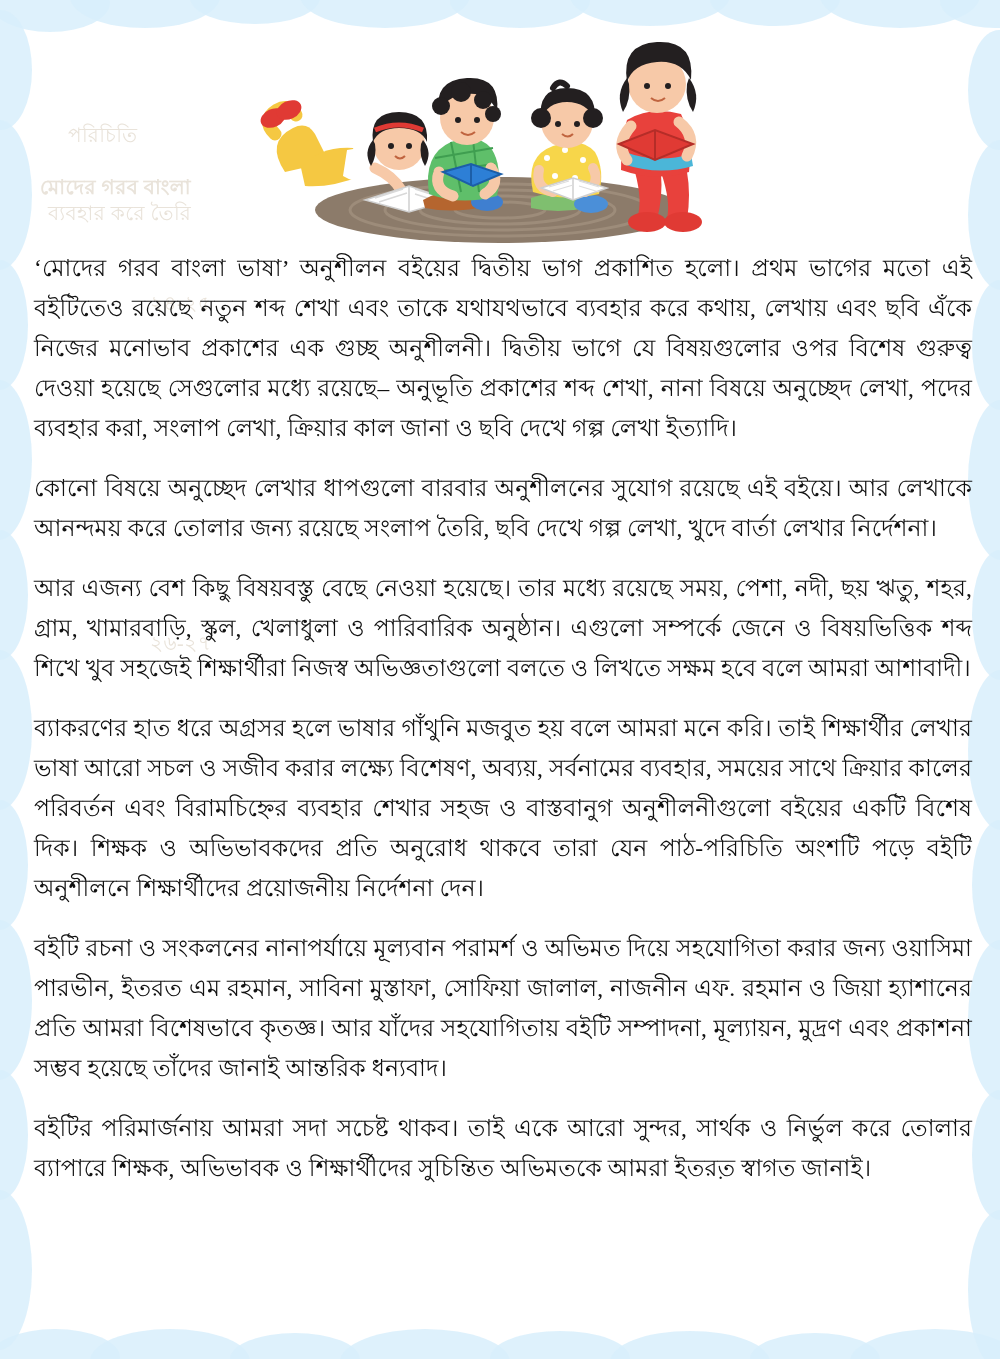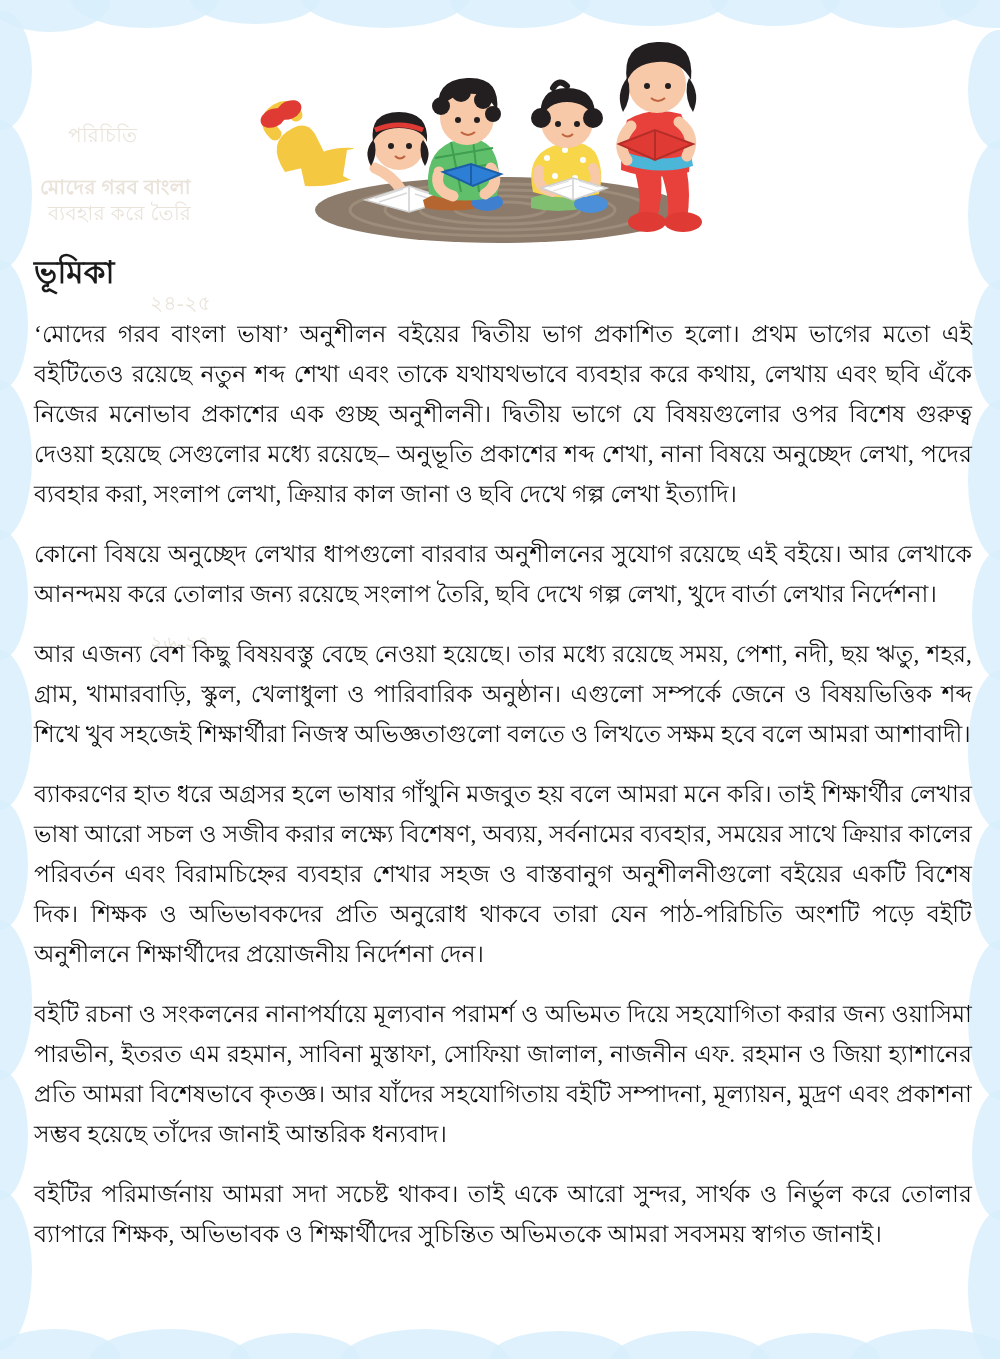--- a/index.html
+++ b/index.html
@@ -262,24 +262,23 @@
         <path d="M412 56 q-12 16 -4 34 q8 -12 6 -28 z" fill="#231f20"></path>
         <path d="M474 56 q12 16 4 34 q-8 -12 -6 -28 z" fill="#231f20"></path>
         <circle cx="432" cy="64" r="3" fill="#231f20"></circle>
         <circle cx="453" cy="64" r="3" fill="#231f20"></circle>
         <path d="M436 76 q7 6 14 0" fill="none" stroke="#c0643f" stroke-width="2"></path>
       </g>
     </svg>
   </div>
 
   <div class="content">
-    <h1 class="section-title">ভূমিকা</h1>
 
     <p class="para tight">‘মোদের গরব বাংলা ভাষা’ অনুশীলন বইয়ের দ্বিতীয় ভাগ প্রকাশিত হলো। প্রথম ভাগের মতো এই বইটিতেও রয়েছে নতুন শব্দ শেখা এবং তাকে যথাযথভাবে ব্যবহার করে কথায়, লেখায় এবং ছবি এঁকে নিজের মনোভাব প্রকাশের এক গুচ্ছ অনুশীলনী। দ্বিতীয় ভাগে যে বিষয়গুলোর ওপর বিশেষ গুরুত্ব দেওয়া হয়েছে সেগুলোর মধ্যে রয়েছে– অনুভূতি প্রকাশের শব্দ শেখা, নানা বিষয়ে অনুচ্ছেদ লেখা, পদের ব্যবহার করা, সংলাপ লেখা, ক্রিয়ার কাল জানা ও ছবি দেখে গল্প লেখা ইত্যাদি।</p>
     <p class="para">কোনো বিষয়ে অনুচ্ছেদ লেখার ধাপগুলো বারবার অনুশীলনের সুযোগ রয়েছে এই বইয়ে। আর লেখাকে আনন্দময় করে তোলার জন্য রয়েছে সংলাপ তৈরি, ছবি দেখে গল্প লেখা, খুদে বার্তা লেখার নির্দেশনা।</p>
     <p class="para">আর এজন্য বেশ কিছু বিষয়বস্তু বেছে নেওয়া হয়েছে। তার মধ্যে রয়েছে সময়, পেশা, নদী, ছয় ঋতু, শহর, গ্রাম, খামারবাড়ি, স্কুল, খেলাধুলা ও পারিবারিক অনুষ্ঠান। এগুলো সম্পর্কে জেনে ও বিষয়ভিত্তিক শব্দ শিখে খুব সহজেই শিক্ষার্থীরা নিজস্ব অভিজ্ঞতাগুলো বলতে ও লিখতে সক্ষম হবে বলে আমরা আশাবাদী।</p>
     <p class="para">ব্যাকরণের হাত ধরে অগ্রসর হলে ভাষার গাঁথুনি মজবুত হয় বলে আমরা মনে করি। তাই শিক্ষার্থীর লেখার ভাষা আরো সচল ও সজীব করার লক্ষ্যে বিশেষণ, অব্যয়, সর্বনামের ব্যবহার, সময়ের সাথে ক্রিয়ার কালের পরিবর্তন এবং বিরামচিহ্নের ব্যবহার শেখার সহজ ও বাস্তবানুগ অনুশীলনীগুলো বইয়ের একটি বিশেষ দিক। শিক্ষক ও অভিভাবকদের প্রতি অনুরোধ থাকবে তারা যেন পাঠ-পরিচিতি অংশটি পড়ে বইটি অনুশীলনে শিক্ষার্থীদের প্রয়োজনীয় নির্দেশনা দেন।</p>
     <p class="para">বইটি রচনা ও সংকলনের নানাপর্যায়ে মূল্যবান পরামর্শ ও অভিমত দিয়ে সহযোগিতা করার জন্য ওয়াসিমা পারভীন, ইতরত এম রহমান, সাবিনা মুস্তাফা, সোফিয়া জালাল, নাজনীন এফ. রহমান ও জিয়া হ্যাশানের প্রতি আমরা বিশেষভাবে কৃতজ্ঞ। আর যাঁদের সহযোগিতায় বইটি সম্পাদনা, মূল্যায়ন, মুদ্রণ এবং প্রকাশনা সম্ভব হয়েছে তাঁদের জানাই আন্তরিক ধন্যবাদ।</p>
-    <p class="para">বইটির পরিমার্জনায় আমরা সদা সচেষ্ট থাকব। তাই একে আরো সুন্দর, সার্থক ও নির্ভুল করে তোলার ব্যাপারে শিক্ষক, অভিভাবক ও শিক্ষার্থীদের সুচিন্তিত অভিমতকে আমরা সবসময় স্বাগত জানাই।</p>
+    <p class="para">বইটির পরিমার্জনায় আমরা সদা সচেষ্ট থাকব। তাই একে আরো সুন্দর, সার্থক ও নির্ভুল করে তোলার ব্যাপারে শিক্ষক, অভিভাবক ও শিক্ষার্থীদের সুচিন্তিত অভিমতকে আমরা ইতরত় স্বাগত জানাই।</p>
 
   </div>
 
 </div>
 
 </body></html>

